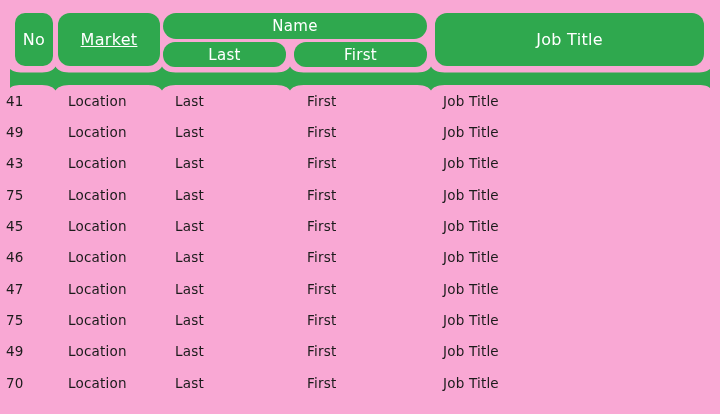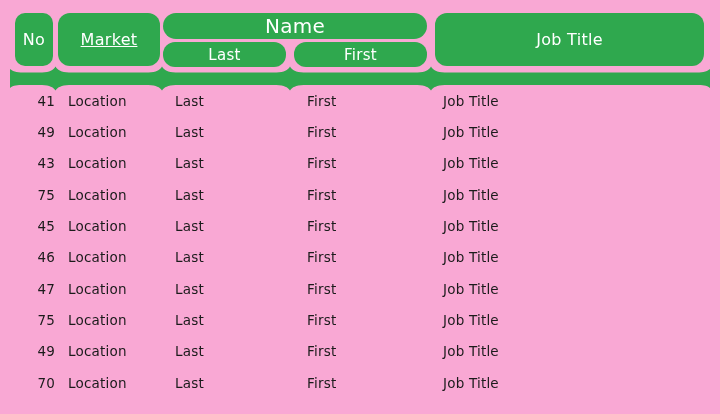--- a/index.html
+++ b/index.html
@@ -20,38 +20,38 @@
   .hdr{
     position:absolute;
     background:var(--green);
     color:var(--header-text);
     display:flex;align-items:center;justify-content:center;
     font-size:16px;letter-spacing:.3px;
     white-space:nowrap;
   }
   #h-no    {left:15px; top:13px;width:38px; height:53px;border-radius:10px;}
   #h-market{left:58px; top:13px;width:102px;height:53px;border-radius:12px;text-decoration:underline;}
-  #h-name  {left:163px;top:13px;width:264px;height:26px;border-radius:13px;font-size:20px;}
+  #h-name  {left:163px;top:13px;width:264px;height:26px;border-radius:13px;font-size:15px;}
   #h-last  {left:163px;top:42px;width:123px;height:25px;border-radius:12px;font-size:15px;}
   #h-first {left:294px;top:42px;width:133px;height:25px;border-radius:12px;font-size:15px;}
   #h-job   {left:435px;top:13px;width:269px;height:53px;border-radius:12px;}
 
   
   .divider{position:absolute;left:0;top:62px;width:720px;height:32px;}
   .divider path{fill:var(--green);}
 
   
   .rows{position:absolute;left:0;top:85px;width:720px;}
   .row{position:relative;height:31.35px;}
   .c{
     position:absolute;top:50%;transform:translateY(-50%);
     font-size:13.5px;color:var(--text);
     letter-spacing:.2px;white-space:nowrap;
   }
-  .c.no    {left:15px;width:40px;text-align:right;}
+  .c.no    {left:6px;width:40px;text-align:left;}
   .c.market{left:68px;}
   .c.last  {left:175px;}
   .c.first {left:307px;}
   .c.job   {left:443px;}
 </style>
 </head>
 <body>
 
 <div class="stage">
 

